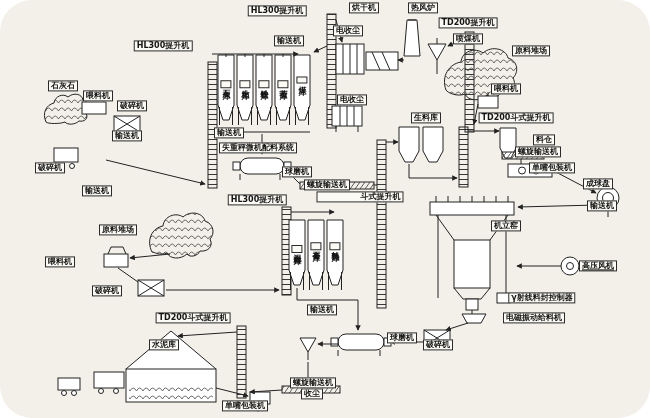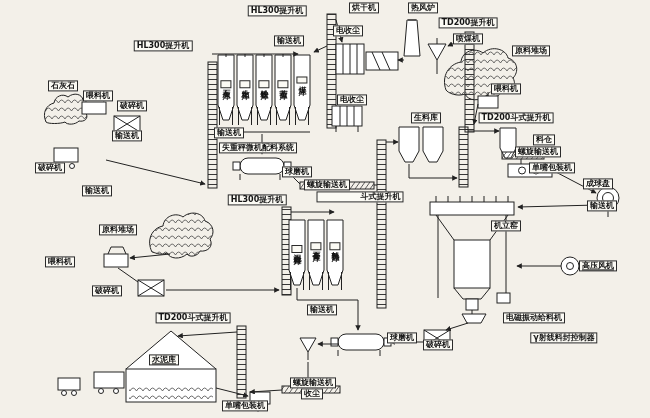--- a/index.html
+++ b/index.html
@@ -1,20 +1,21 @@
 <!DOCTYPE html>
 <html><head>
 <meta charset="utf-8">
 <style>
   * { margin:0; padding:0; box-sizing:border-box; }
   html,body { width:650px; height:418px; overflow:hidden; background:#ffffff; }
   #stage {
     position:relative; width:650px; height:418px;
     background:#f3f0e9;
     font-family:"DejaVu Sans", sans-serif;
+    border-radius:32px;
   }
   #diagram-svg { position:absolute; left:0; top:0; z-index:1; }
   #label-layer { position:absolute; left:0; top:0; width:650px; height:418px; z-index:2; pointer-events:none; }
   .lbl {
     position:absolute; transform:translate(-50%,-50%);
     background:#fbfaf4; border:1px solid #2a2a2a; color:#141414;
     font-size:8px; font-weight:700; line-height:1.15;
     padding:0 2px; white-space:nowrap;
   }
   .lbl.vert {
@@ -248,32 +249,32 @@
       <span class="lbl" style="left: 352px; top: 100px;">电收尘</span>
       <span class="lbl" style="left: 426px; top: 118px;">生料库</span>
       <span class="lbl" style="left: 516px; top: 118px;">TD200斗式提升机</span>
       <span class="lbl" style="left: 526px; top: 140px; margin-left: 18px;">料仓</span>
       <span class="lbl" style="left: 538px; top: 152px;">螺旋输送机</span>
       <span class="lbl" style="left: 552px; top: 168px;">单嘴包装机</span>
       <span class="lbl" style="left: 598px; top: 184px;">成球盘</span>
       <span class="lbl" style="left: 602px; top: 206px;">输送机</span>
       <span class="lbl" style="left: 506px; top: 226px;">机立窑</span>
       <span class="lbl" style="left: 598px; top: 266px; text-decoration: underline;">高压风机</span>
-      <span class="lbl" style="left: 564px; top: 298px; margin-top: 40px;">γ射线料封控制器</span>
+      <span class="lbl" style="left: 542px; top: 298px;">γ射线料封控制器</span>
       <span class="lbl" style="left: 534px; top: 318px;">电磁振动给料机</span>
       <span class="lbl" style="left: 438px; top: 345px;">破碎机</span>
       <span class="lbl" style="left: 118px; top: 230px;">原料堆场</span>
       <span class="lbl" style="left: 60px; top: 262px;">喂料机</span>
       <span class="lbl" style="left: 107px; top: 291px;">破碎机</span>
       <span class="lbl" style="left: 257px; top: 200px;">HL300提升机</span>
       <span class="lbl vert" style="left: 297px; top: 249px;">混合料库</span>
       <span class="lbl vert" style="left: 316px; top: 246px;">石膏库</span>
       <span class="lbl vert" style="left: 335px; top: 246px;">熟料库</span>
       <span class="lbl" style="left: 322px; top: 310px;">输送机</span>
       <span class="lbl" style="left: 193px; top: 318px;">TD200斗式提升机</span>
-      <span class="lbl" style="left: 164px; top: 360px; text-decoration: underline;">水泥库</span>
+      <span class="lbl" style="left: 164px; top: 345px;">水泥库</span>
       <span class="lbl" style="left: 402px; top: 338px;">球磨机</span>
       <span class="lbl" style="left: 312px; top: 362px; margin-top: 32px;">收尘</span>
       <span class="lbl" style="left: 313px; top: 383px;">螺旋输送机</span>
       <span class="lbl" style="left: 245px; top: 406px;">单嘴包装机</span>
     </div>
 
 </div>
 
 </body></html>

